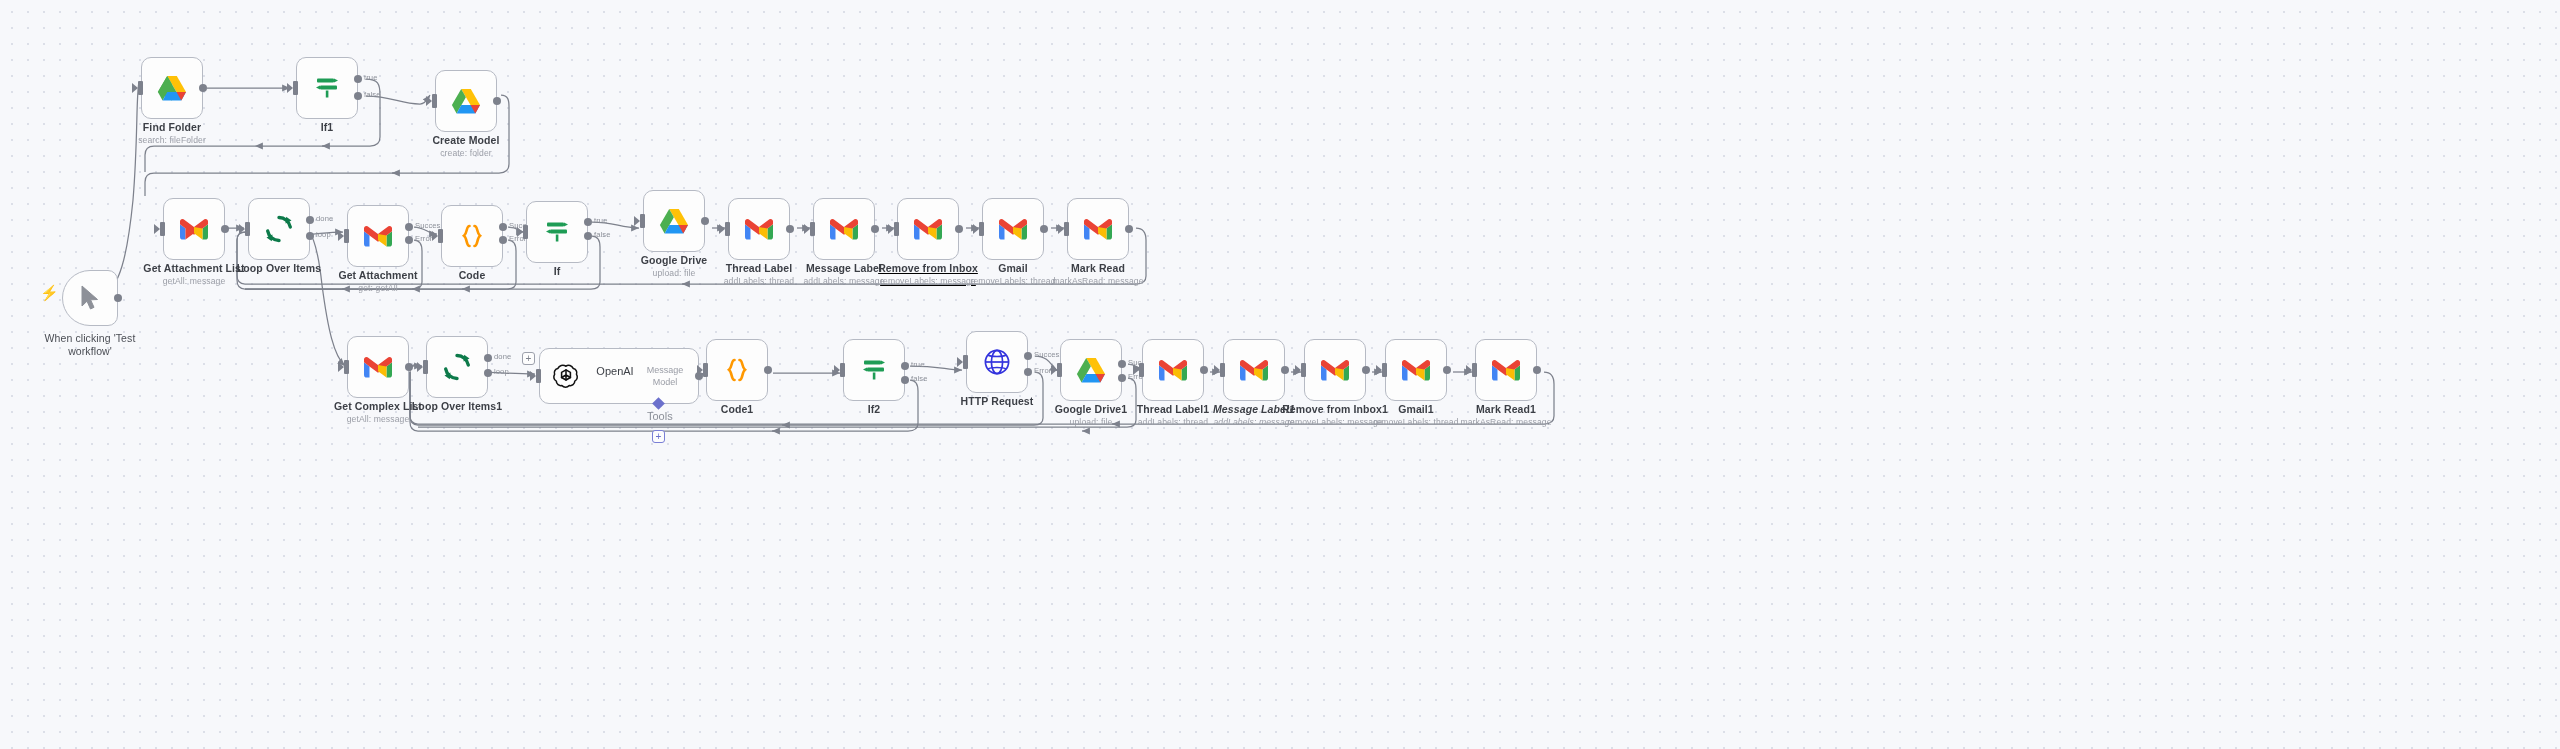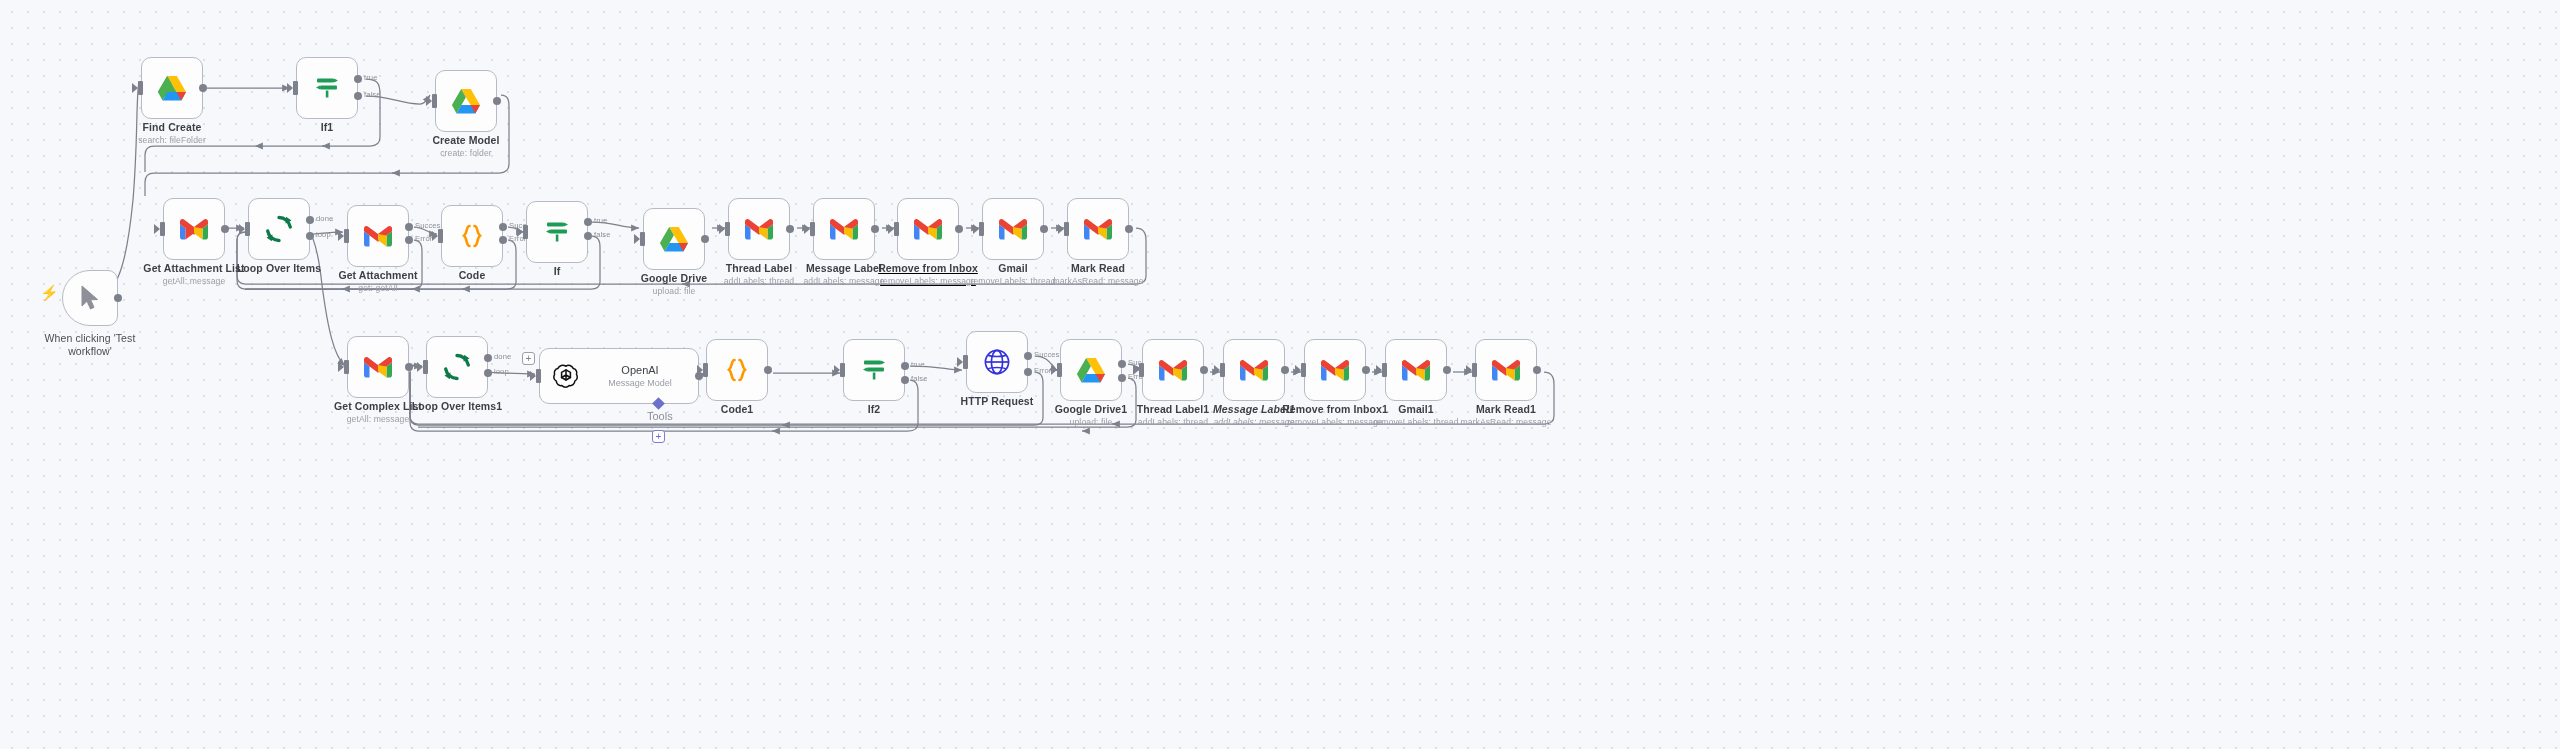--- a/index.html
+++ b/index.html
@@ -60,21 +60,21 @@
     line-height: 13px;
     letter-spacing: 0.1px;
   }
   .node-sub {
     font-size: 8.6px;
     color: #9a9da6;
     line-height: 12px;
     letter-spacing: 0.1px;
   }
   .node-trigger .node-title { font-weight: 400; color: #4a4d54; font-size: 10.5px; white-space: normal; width: 96px;}
-  .wide-text { display: flex; flex-direction: column; align-items: flex-start; justify-content:center; flex: 1; padding-right: 8px; }
+  .wide-text { display: flex; flex-direction: row; align-items: flex-start; justify-content:center; flex: 1; padding-right: 8px; }
   .wide-title { font-size: 11px; color: #3c3f46; font-weight: 400; line-height: 14px; width:100%; text-align:center;}
   .wide-sub { font-size: 9px; color: #9a9da6; line-height: 12px; width:100%; text-align:center; }
 
   
   .port {
     position: absolute;
     width: 8px; height: 8px;
     border-radius: 50%;
     background: #7d818c;
     z-index: 4;
@@ -258,21 +258,21 @@
       <svg class="icon" width="30" height="27" viewBox="0 0 30 27">
         <path d="M10.2,1 L19.8,1 L29,17 L19.5,17 Z" fill="#ffc107"></path>
         <path d="M10.2,1 L19.5,17 L14.8,25.4 L0.8,17 Z" fill="#4caf50" transform="translate(0,0)"></path>
         <path d="M10.2,1 L0.9,17.1 L5.6,25.4 L14.9,9.3 Z" fill="#4caf50"></path>
         <path d="M5.6,25.4 L24.3,25.4 L29,17 L10.3,17 Z" fill="#2196f3"></path>
         <path d="M19.5,17 L29,17 L24.3,25.4 Z" fill="#ea4335"></path>
       </svg>
     </div>
     <div class="port" style="left:58px; top:27px;"></div>
     <div class="node-caption" style="top:64px;">
-      <div class="node-title">Find Create</div>
+      <div class="node-title">Find Folder</div>
       <div class="node-sub">search: fileFolder</div>
     </div>
   </div>
 
   <div class="node node-std" style="left:296px; top:57px;">
     <div class="port-in" style="left:-3px; top:24px;"></div>
     <div class="node-box">
       <svg class="icon" width="28" height="28" viewBox="0 0 28 28">
         <rect x="4" y="4.5" width="17" height="4" rx="1" fill="#1e9c55"></rect>
         <path d="M21,4.5 L25,6.5 L21,8.5 Z" fill="#1e9c55"></path>
@@ -394,21 +394,21 @@
     </div>
     <div class="port" style="left:58px; top:17px;"></div>
     <span class="port-label" style="left:68px; top:15px;">true</span>
     <div class="port" style="left:58px; top:31px;"></div>
     <span class="port-label" style="left:68px; top:29px;">false</span>
     <div class="node-caption" style="top:64px;">
       <div class="node-title">If</div>
     </div>
   </div>
 
-  <div class="node node-std" style="left:643px; top:208px;">
+  <div class="node node-std" style="left:643px; top:190px;">
     <div class="port-in" style="left:-3px; top:24px;"></div>
     <div class="node-box">
       <svg class="icon" width="30" height="27" viewBox="0 0 30 27">
         <path d="M10.2,1 L19.8,1 L29,17 L19.5,17 Z" fill="#ffc107"></path>
         <path d="M10.2,1 L0.9,17.1 L5.6,25.4 L14.9,9.3 Z" fill="#4caf50"></path>
         <path d="M5.6,25.4 L24.3,25.4 L29,17 L10.3,17 Z" fill="#2196f3"></path>
         <path d="M19.5,17 L29,17 L24.3,25.4 Z" fill="#ea4335"></path>
       </svg>
     </div>
     <div class="port" style="left:58px; top:27px;"></div>

